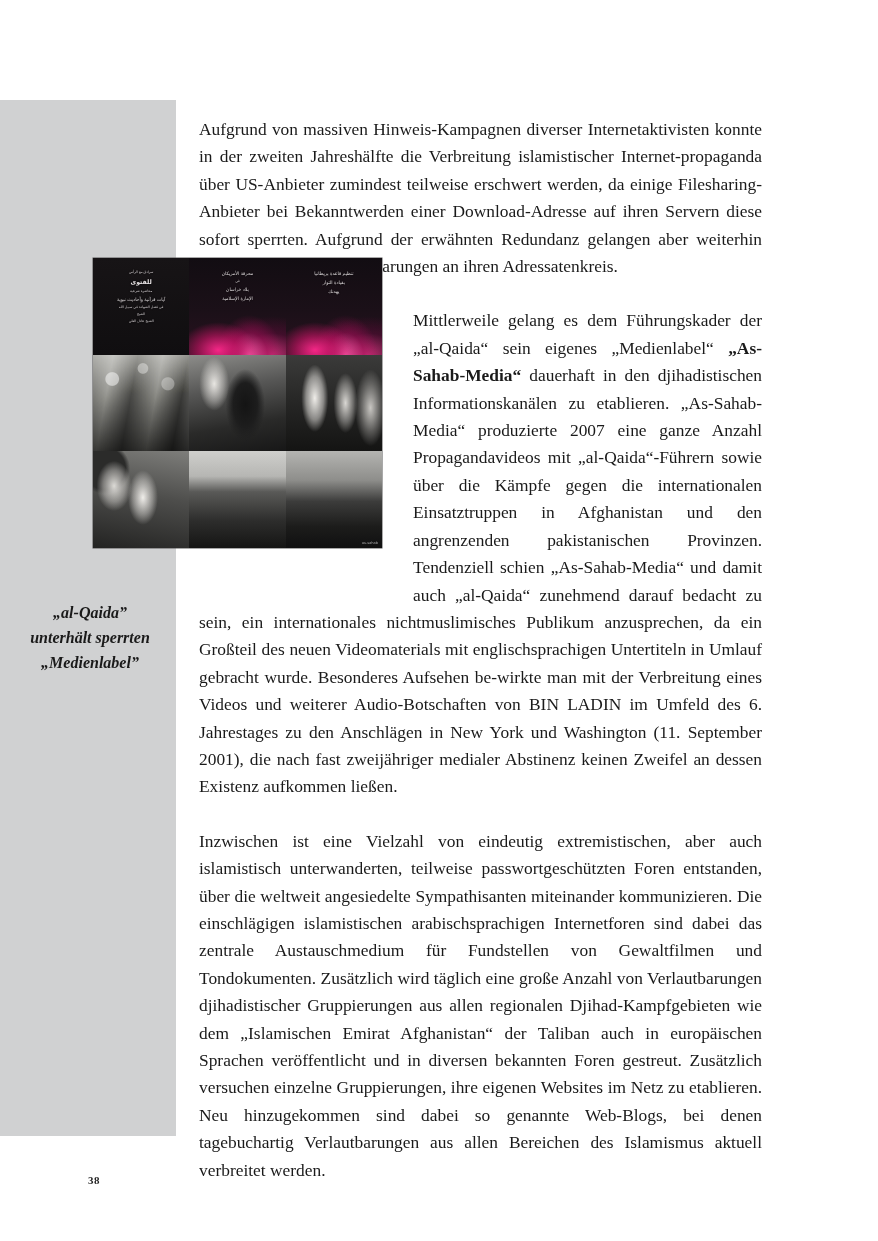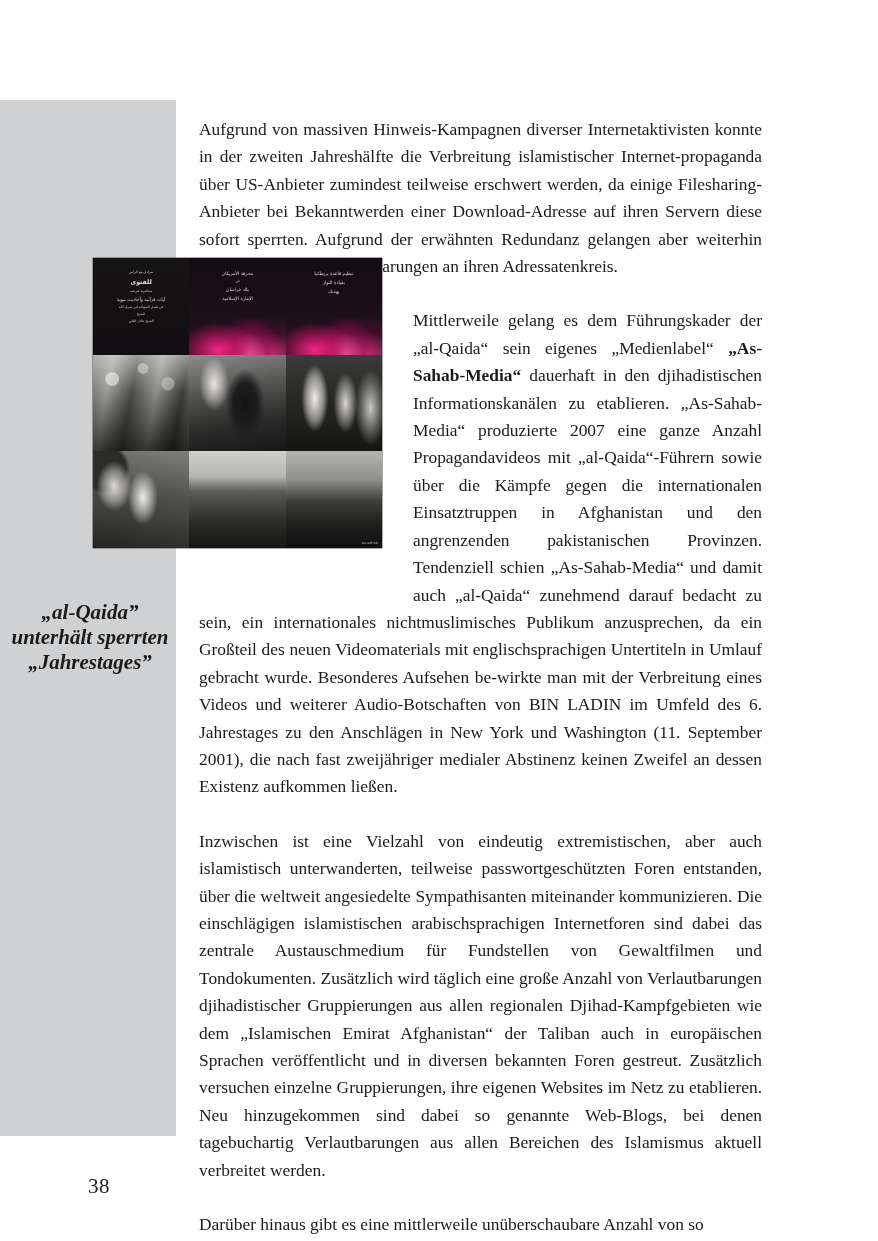--- a/index.html
+++ b/index.html
@@ -29,34 +29,35 @@
   
   .margin-note {
     position: absolute;
     left: 10px;
     top: 600px;
     width: 160px;
     text-align: center;
     font-family: "Liberation Serif", "DejaVu Serif", serif;
     font-weight: bold;
     font-style: italic;
-    font-size: 21px;
+    font-size: 16px;
     line-height: 25px;
     color: #1a1a1a;
   }
   .margin-note div { white-space: nowrap; }
 
   
   .folio {
     position: absolute;
     left: 88px;
     top: 1174px;
-    font-size: 21px;
+    font-size: 11px;
     color: #222;
     letter-spacing: 0.5px;
+    font-weight: bold;
   }
 
   
   .text-col {
     position: absolute;
     left: 199px;
     top: 116px;
     width: 563px;
     font-size: 17.4px;
     line-height: 27.4px;
@@ -207,42 +208,41 @@
   }
 </style>
 </head>
 <body>
 
 <div class="margin-band"></div>
 
 <div class="margin-note">
   <div>„al-Qaida”</div>
   <div>unterhält sperrten</div>
-  <div>„Jahrestages”</div>
+  <div>„Medienlabel”</div>
 </div>
 
 <div class="folio">38</div>
 
 <div class="text-col">
 
   <p>Aufgrund von massiven Hinweis-Kampagnen diverser Internetaktivisten konnte in der zweiten Jahreshälfte die Verbreitung islamistischer Internet-propaganda über US-Anbieter zumindest teilweise erschwert werden, da einige Filesharing-Anbieter bei Bekanntwerden einer Download-Adresse auf ihren Servern diese sofort sperrten. Aufgrund der erwähnten Redundanz gelangen aber weiterhin alle wesentlichen Verlautbarungen an ihren Adressatenkreis.</p>
 
   <div class="para-gap"></div>
 
   <p>
     <span class="img-float"></span><span>Mittlerweile gelang es dem Führungskader der „al-Qaida“ sein eigenes „Medienlabel“ </span><span class="bold-label">„As-Sahab-Media“</span><span> dauerhaft in den djihadistischen Informationskanälen zu etablieren. „As-Sahab-Media“ produzierte 2007 eine ganze Anzahl Propagandavideos mit „al-Qaida“-Führern sowie über die Kämpfe gegen die internationalen Einsatztruppen in Afghanistan und den angrenzenden pakistanischen Provinzen. Tendenziell schien „As-Sahab-Media“ und damit auch „al-Qaida“ zunehmend darauf bedacht zu sein, ein internationales nichtmuslimisches Publikum anzusprechen, da ein Großteil des neuen Videomaterials mit englischsprachigen Untertiteln in Umlauf gebracht wurde. Besonderes Aufsehen be-wirkte man mit der Verbreitung eines Videos und weiterer Audio-Botschaften von BIN LADIN im Umfeld des 6. Jahrestages zu den Anschlägen in New York und Washington (11. September 2001), die nach fast zweijähriger medialer Abstinenz keinen Zweifel an dessen Existenz aufkommen ließen.</span>
   </p>
 
   <div class="para-gap"></div>
 
   <p>Inzwischen ist eine Vielzahl von eindeutig extremistischen, aber auch islamistisch unterwanderten, teilweise passwortgeschützten Foren entstanden, über die weltweit angesiedelte Sympathisanten miteinander kommunizieren. Die einschlägigen islamistischen arabischsprachigen Internetforen sind dabei das zentrale Austauschmedium für Fundstellen von Gewaltfilmen und Tondokumenten. Zusätzlich wird täglich eine große Anzahl von Verlautbarungen djihadistischer Gruppierungen aus allen regionalen Djihad-Kampfgebieten wie dem „Islamischen Emirat Afghanistan“ der Taliban auch in europäischen Sprachen veröffentlicht und in diversen bekannten Foren gestreut. Zusätzlich versuchen einzelne Gruppierungen, ihre eigenen Websites im Netz zu etablieren. Neu hinzugekommen sind dabei so genannte Web-Blogs, bei denen tagebuchartig Verlautbarungen aus allen Bereichen des Islamismus aktuell verbreitet werden.</p>
 
   <div class="para-gap"></div>
 
-  <p>Darüber hinaus gibt es eine mittlerweile unüberschaubare Anzahl von so</p>
 </div>
 
 <div class="collage">
     <div class="cell darkcard">
       <div class="ar-lines">
         <span class="l ar-xs">سرادق مع الرأس</span>
         <span class="l ar-m">للفتوى</span>
         <span class="l ar-xs">محاضرة شرعية</span>
         <span class="l ar-s">آيات قرآنية وأحاديث نبوية</span>
         <span class="l ar-xs">في فضل الشهادة في سبيل الله</span>

